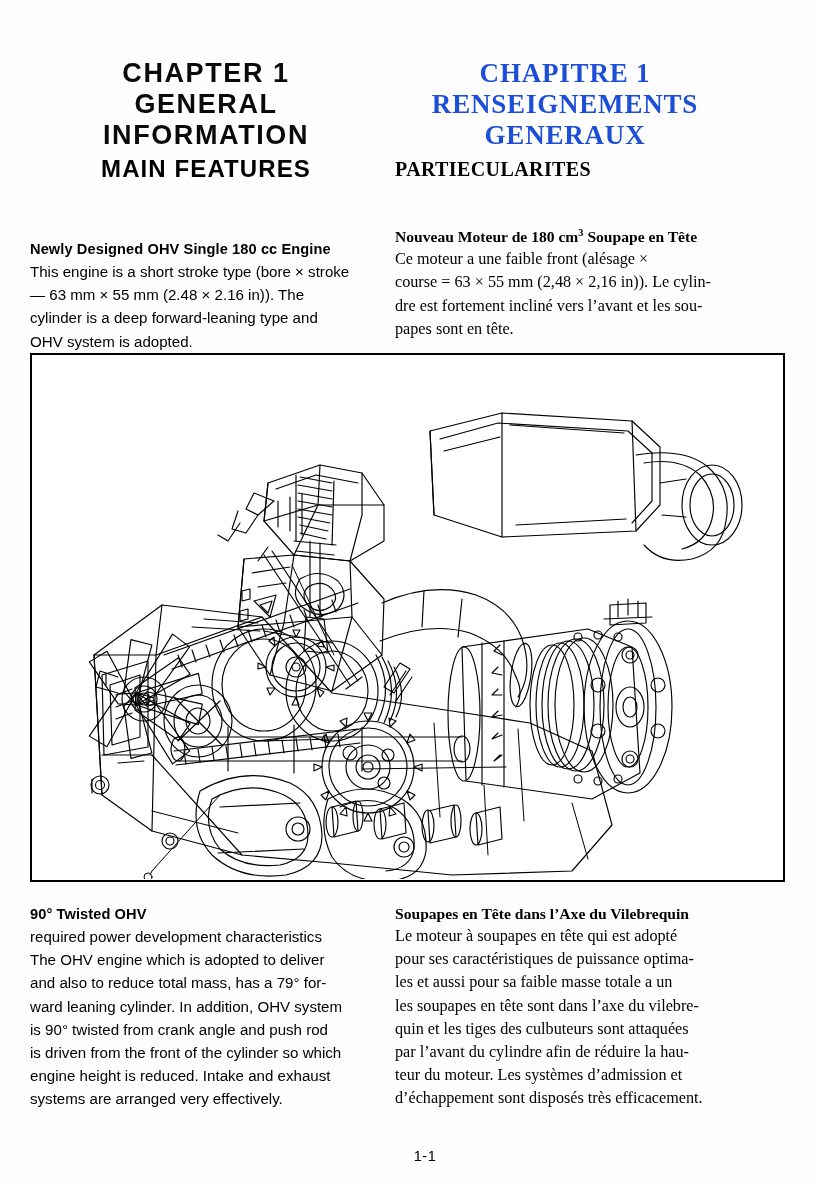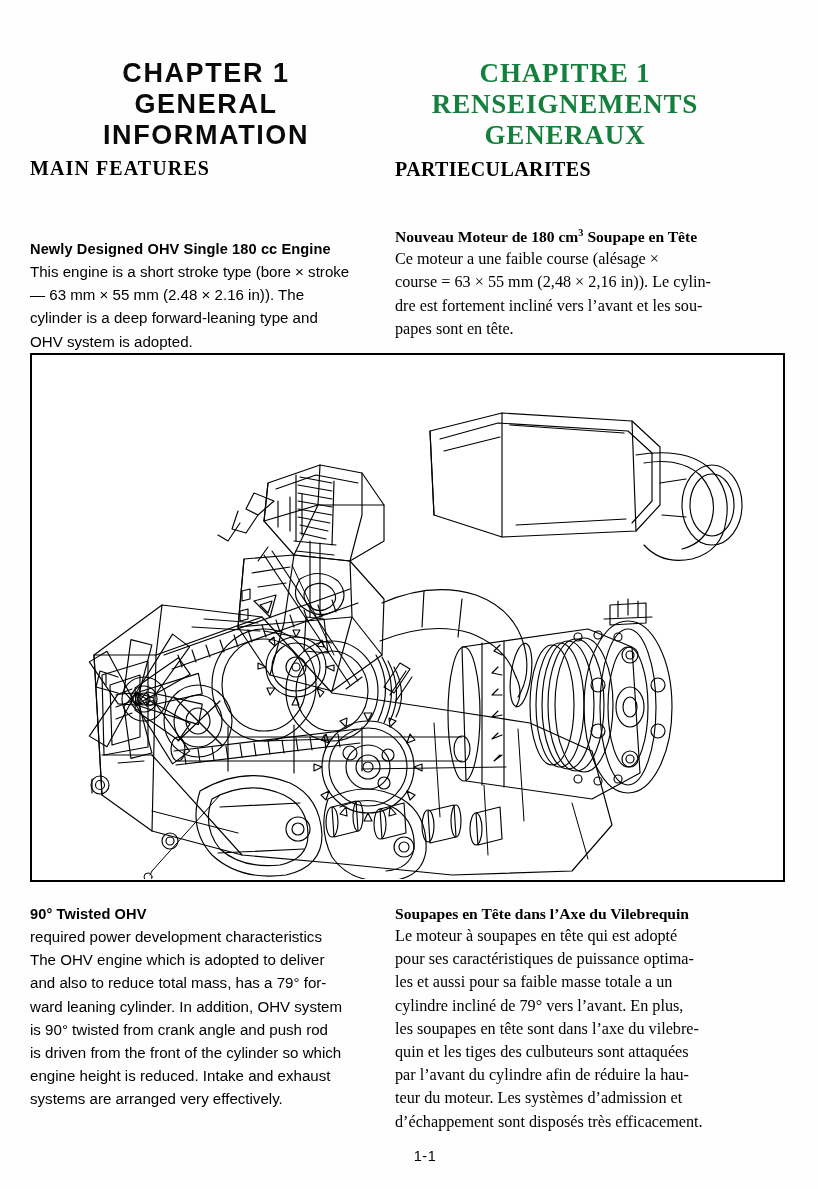--- a/index.html
+++ b/index.html
@@ -47,33 +47,34 @@
     color: #0a0a0a;
   }
   .chapter-title-fr {
     top: 58px;
     text-align: center;
     font-family: "Liberation Serif", serif;
     font-weight: bold;
     font-size: 27px;
     line-height: 31px;
     letter-spacing: 0.8px;
-    color: #15803d;
+    color: #1d4ed8;
   }
   .chapter-title-en div,
   .chapter-title-fr div { white-space: nowrap; }
 
   
   .section-en {
     top: 156px;
-    font-family: Liberation Serif, serif;
+    font-family: Liberation Sans, sans-serif;
     font-weight: bold;
-    font-size: 20px;
+    font-size: 24px;
     line-height: 25px;
     letter-spacing: 1.1px;
+    text-align: center;
   }
   .section-fr {
     top: 156px;
     font-family: "Liberation Serif", serif;
     font-weight: bold;
     font-size: 20px;
     line-height: 27px;
     letter-spacing: 0.4px;
   }
 
@@ -186,34 +187,33 @@
     <div>GENERAUX</div>
   </div>
 
   <div class="col-right section-fr">
     <div>PARTIECULARITES</div>
   </div>
 
   <div class="col-right para-top-fr">
     <div class="sub-fr"><span>Nouveau Moteur de 180 cm</span><span class="sup">3</span><span> Soupape en Tête</span></div>
     <div class="body-fr">
-      <span class="ln">Ce  moteur  a  une  faible  course  (alésage ×</span>
+      <span class="ln">Ce  moteur  a  une  faible  front  (alésage ×</span>
       <span class="ln">course = 63 × 55 mm (2,48 × 2,16 in)). Le cylin-</span>
       <span class="ln">dre est fortement incliné vers l’avant et les sou-</span>
       <span class="ln">papes sont en tête.</span>
     </div>
   </div>
 
   <div class="col-right para-bot-fr">
     <div class="sub-fr">Soupapes en Tête dans l’Axe du Vilebrequin</div>
     <div class="body-fr">
       <span class="ln">Le moteur à soupapes en tête qui est adopté</span>
       <span class="ln">pour ses caractéristiques de puissance optima-</span>
       <span class="ln">les  et  aussi  pour  sa  faible  masse  totale  a  un</span>
-      <span class="ln">cylindre  incliné  de  79°  vers  l’avant.  En  plus,</span>
       <span class="ln">les soupapes en tête sont dans l’axe du vilebre-</span>
       <span class="ln">quin  et  les  tiges  des  culbuteurs  sont  attaquées</span>
       <span class="ln">par l’avant du cylindre afin de réduire la hau-</span>
       <span class="ln">teur  du  moteur.  Les  systèmes  d’admission  et</span>
       <span class="ln">d’échappement sont disposés très efficacement.</span>
     </div>
   </div>
 
   <div class="figure-frame">
     <svg width="750" height="524" viewBox="0 0 750 524" xmlns="http://www.w3.org/2000/svg">

